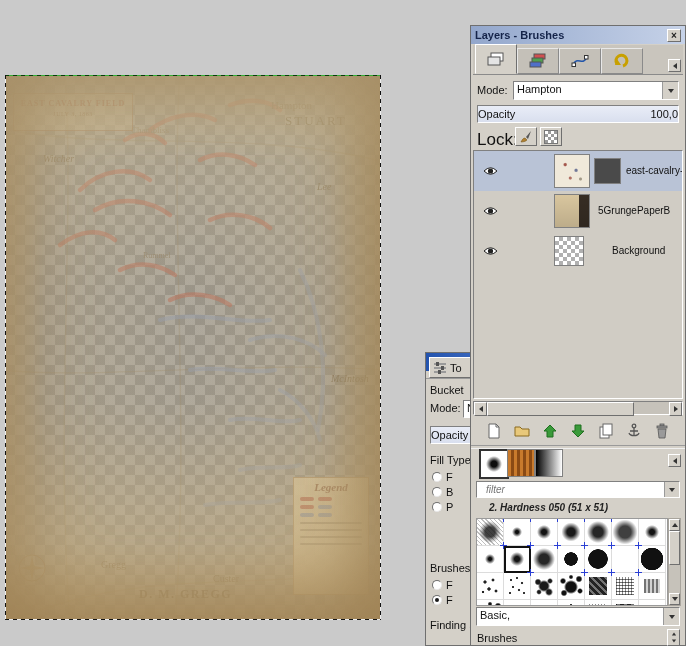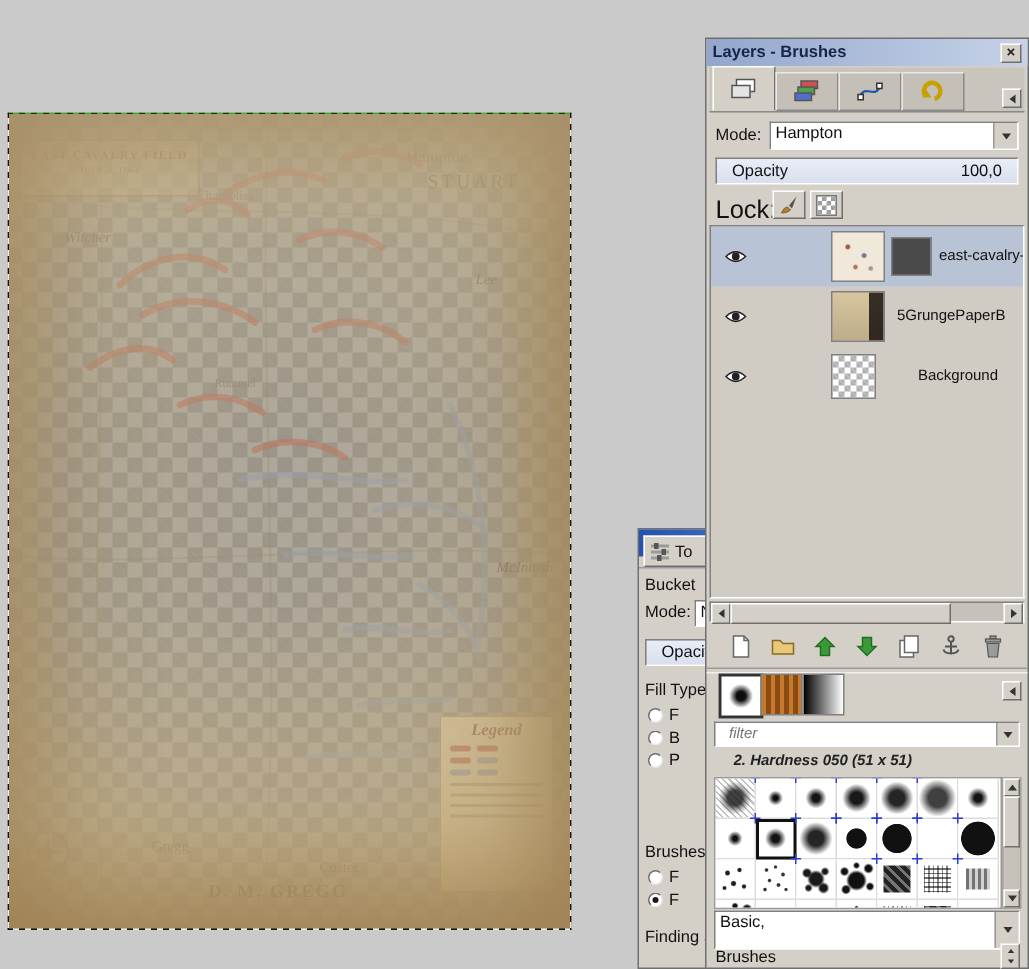--- a/index.html
+++ b/index.html
@@ -54,21 +54,21 @@
   .close-btn{margin-left:auto;width:14px;height:13px;font:bold 10px "Liberation Sans",sans-serif;
     color:#222;text-align:center;line-height:11px;}
   .combo{position:absolute;background:#fff;display:flex;align-items:stretch;font-size:11px;color:#111;}
   .combo .ct{flex:1;padding:1px 3px;overflow:hidden;white-space:nowrap;}
   .combo .cb{width:15px;background:#d4d0c8;border-left:1px solid #9a9a9a;display:flex;align-items:center;justify-content:center;}
   .arr-down{width:0;height:0;border-left:3px solid transparent;border-right:3px solid transparent;border-top:4px solid #333;}
   .arr-up{width:0;height:0;border-left:3px solid transparent;border-right:3px solid transparent;border-bottom:4px solid #333;}
   .arr-left{width:0;height:0;border-top:3px solid transparent;border-bottom:3px solid transparent;border-right:4px solid #333;}
   .arr-right{width:0;height:0;border-top:3px solid transparent;border-bottom:3px solid transparent;border-left:4px solid #333;}
   .spinscale{position:absolute;background:linear-gradient(#e9edf7,#d9dfee);display:flex;align-items:center;
-    justify-content:space-between;padding:0 10px;font-size:11px;color:#111;}
+    justify-content:space-between;padding:0 0;font-size:11px;color:#111;}
   .mini-btn{position:absolute;width:13px;height:13px;display:flex;align-items:center;justify-content:center;}
   .radio-row{display:flex;align-items:center;gap:4px;height:15px;font-size:11px;color:#111;}
   .rb{width:10px;height:10px;border-radius:50%;background:#fff;border:1px solid;border-color:#707070 #e8e8e8 #e8e8e8 #707070;position:relative;box-sizing:border-box;flex:0 0 auto;}
   .rb.on::before{content:"";position:absolute;left:2px;top:2px;width:4px;height:4px;border-radius:50%;background:#1a1a1a;}
 
   
   #tool-options{left:425px;top:352px;width:160px;height:294px;z-index:1;}
   #to-tab{position:absolute;top:4px;left:3px;width:44px;height:21px;display:flex;align-items:center;gap:3px;padding:0 3px;font-size:11px;color:#111;}
   #to-sep{position:absolute;top:25px;left:0;right:0;height:1px;background:#9a9a9a;}
   #to-toolname{position:absolute;top:31px;left:4px;font-size:11px;font-weight:normal;color:#111;white-space:nowrap;}
@@ -185,21 +185,21 @@
   .bcell.plus::before,.bcell.plus::after{content:"";position:absolute;width:7px;height:7px;z-index:3;
     background:linear-gradient(#2a3fd4,#2a3fd4) center/7px 1px no-repeat,
                linear-gradient(#2a3fd4,#2a3fd4) center/1px 7px no-repeat;}
   .bcell.plus::before{left:-4px;top:-4px;}
   .bcell.plus::after{right:-4px;bottom:-4px;}
   .bcell.sel{outline:2px solid #111;outline-offset:-2px;z-index:2;}
   #brush-vscroll{position:absolute;top:492px;left:197px;width:13px;height:88px;background:#c6c2ba;border:1px solid #a8a49c;box-sizing:border-box;}
   #bv-up{position:absolute;top:0;left:0;right:0;height:12px;display:flex;align-items:center;justify-content:center;}
   #bv-thumb{position:absolute;top:12px;left:0;right:0;height:34px;}
   #bv-down{position:absolute;bottom:0;left:0;right:0;height:12px;display:flex;align-items:center;justify-content:center;}
-  #tag-combo{top:581px;left:5px;right:5px;height:26px;}
+  #tag-combo{top:581px;left:5px;right:5px;height:19px;}
   #spacing-label{position:absolute;top:606px;left:6px;font-size:11px;color:#111;}
   #spacing-scale{top:603px;left:58px;right:20px;height:17px;}
   #spacing-spinner{position:absolute;top:603px;right:5px;width:13px;height:17px;display:flex;flex-direction:column;}
   #spacing-spinner .half{flex:1;display:flex;align-items:center;justify-content:center;}
   .icon-svg{display:block;}
 </style>
 </head>
 <body>
 
 <div id="app">

